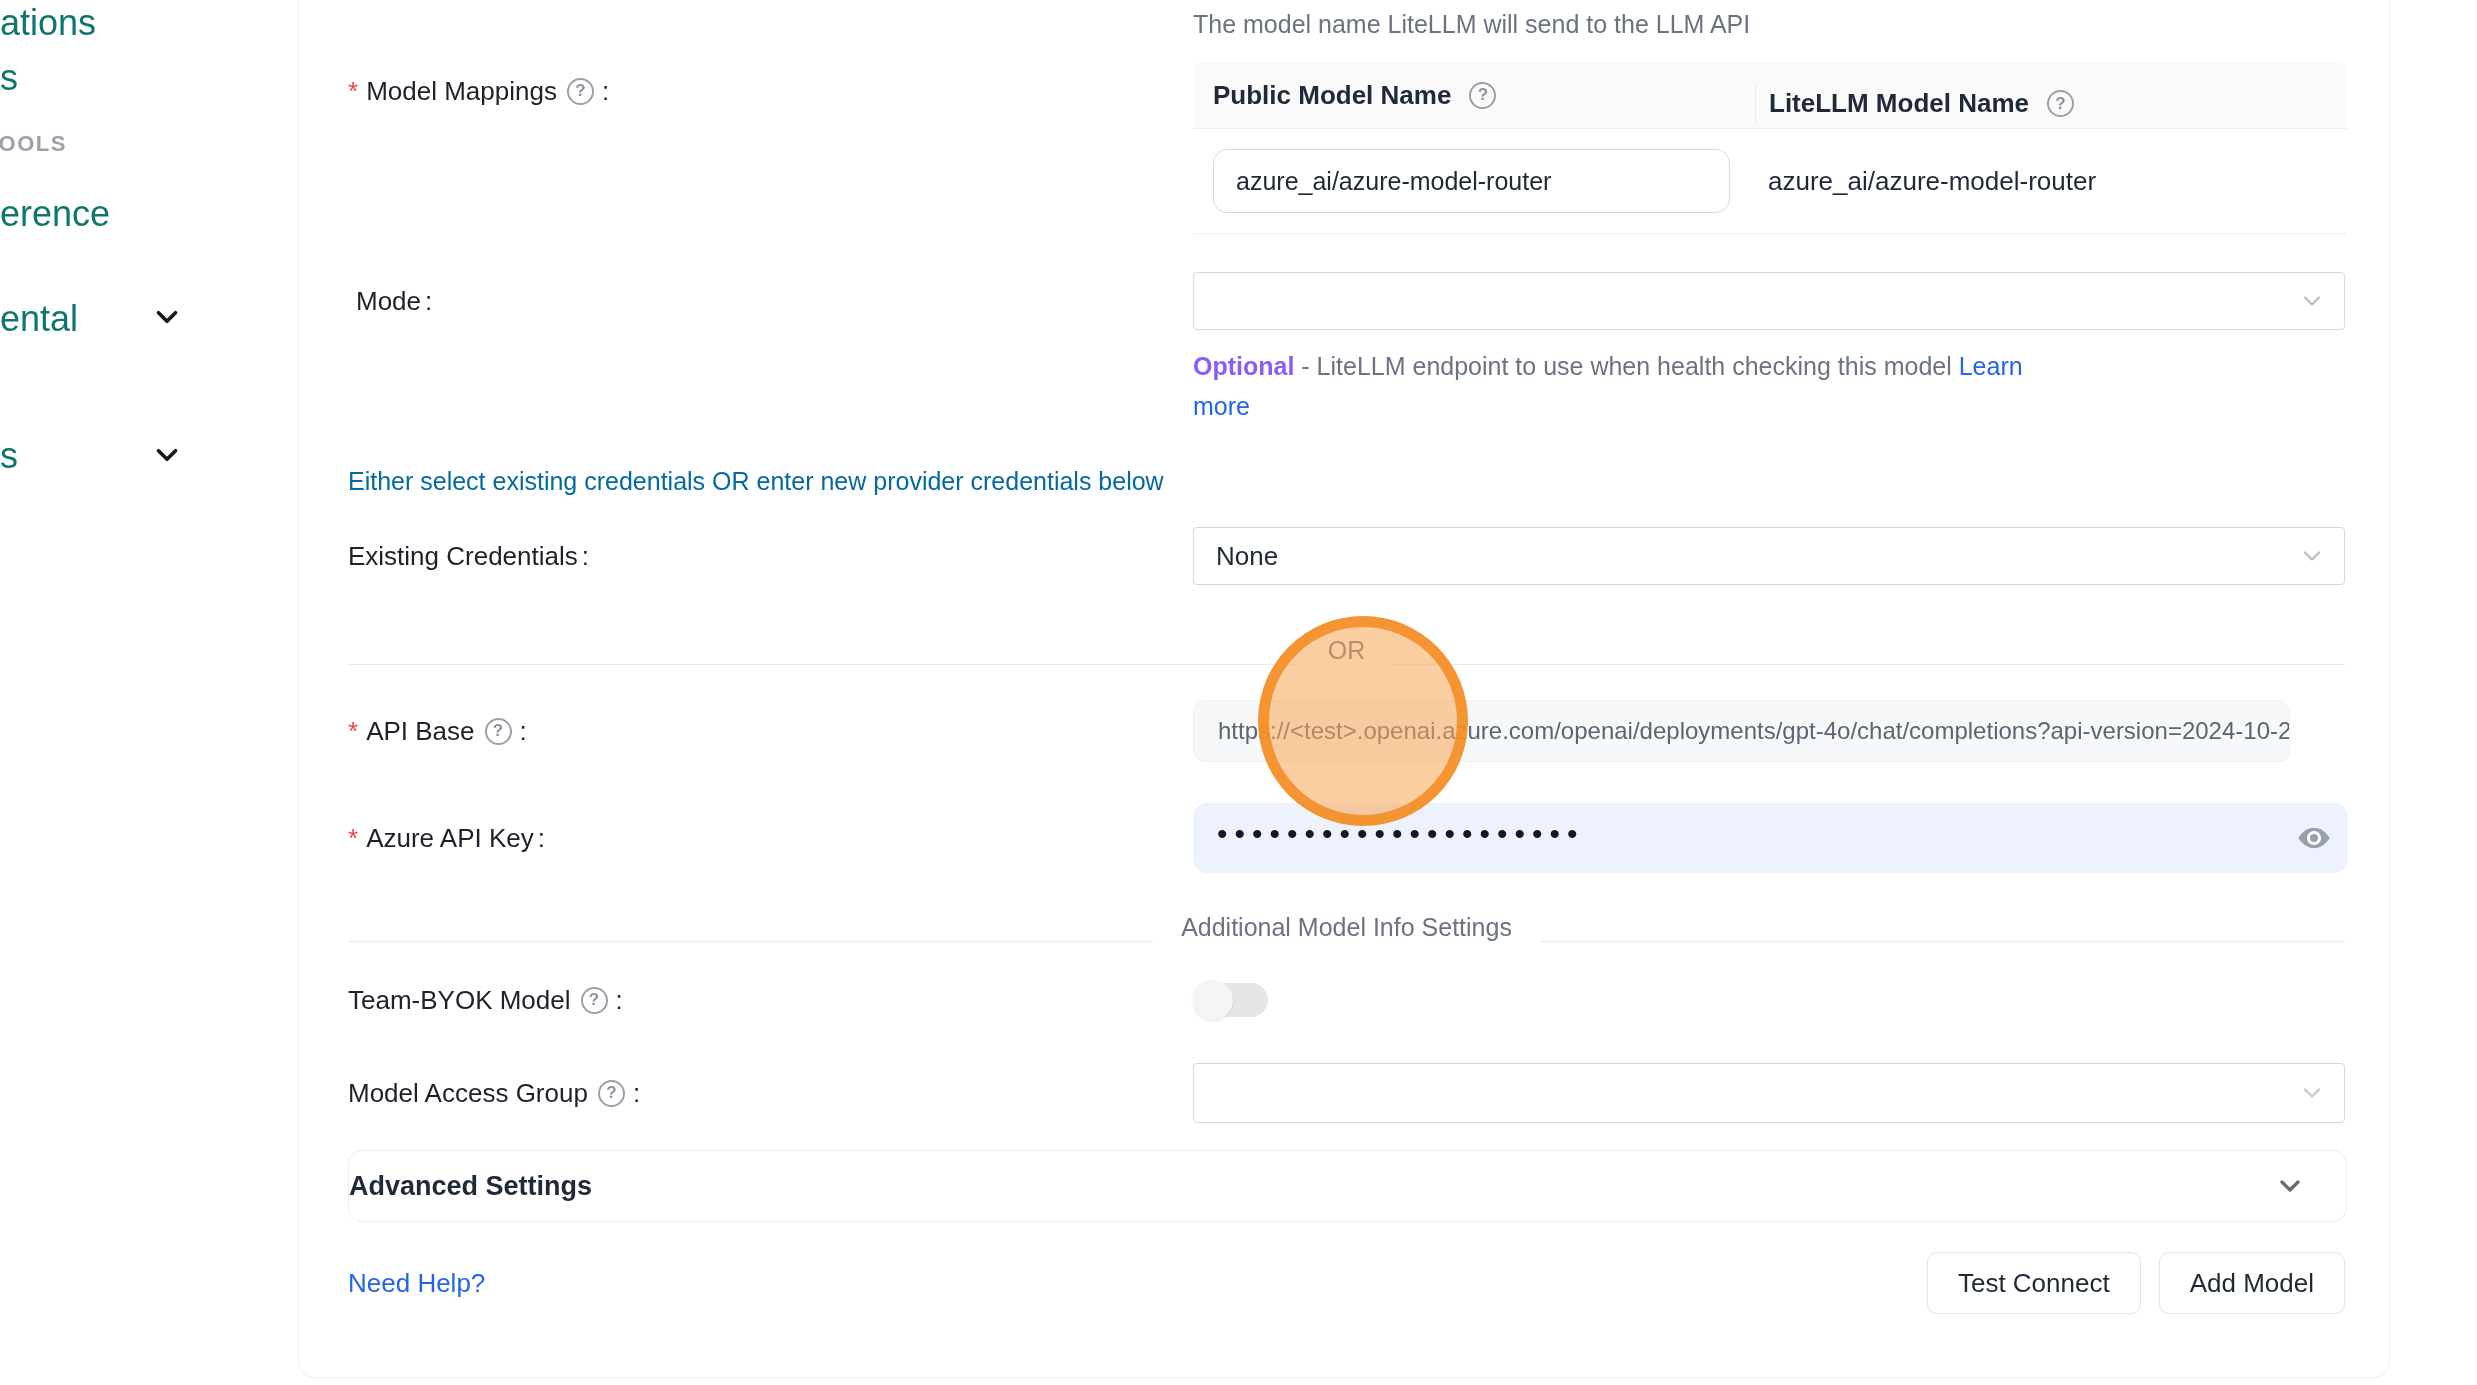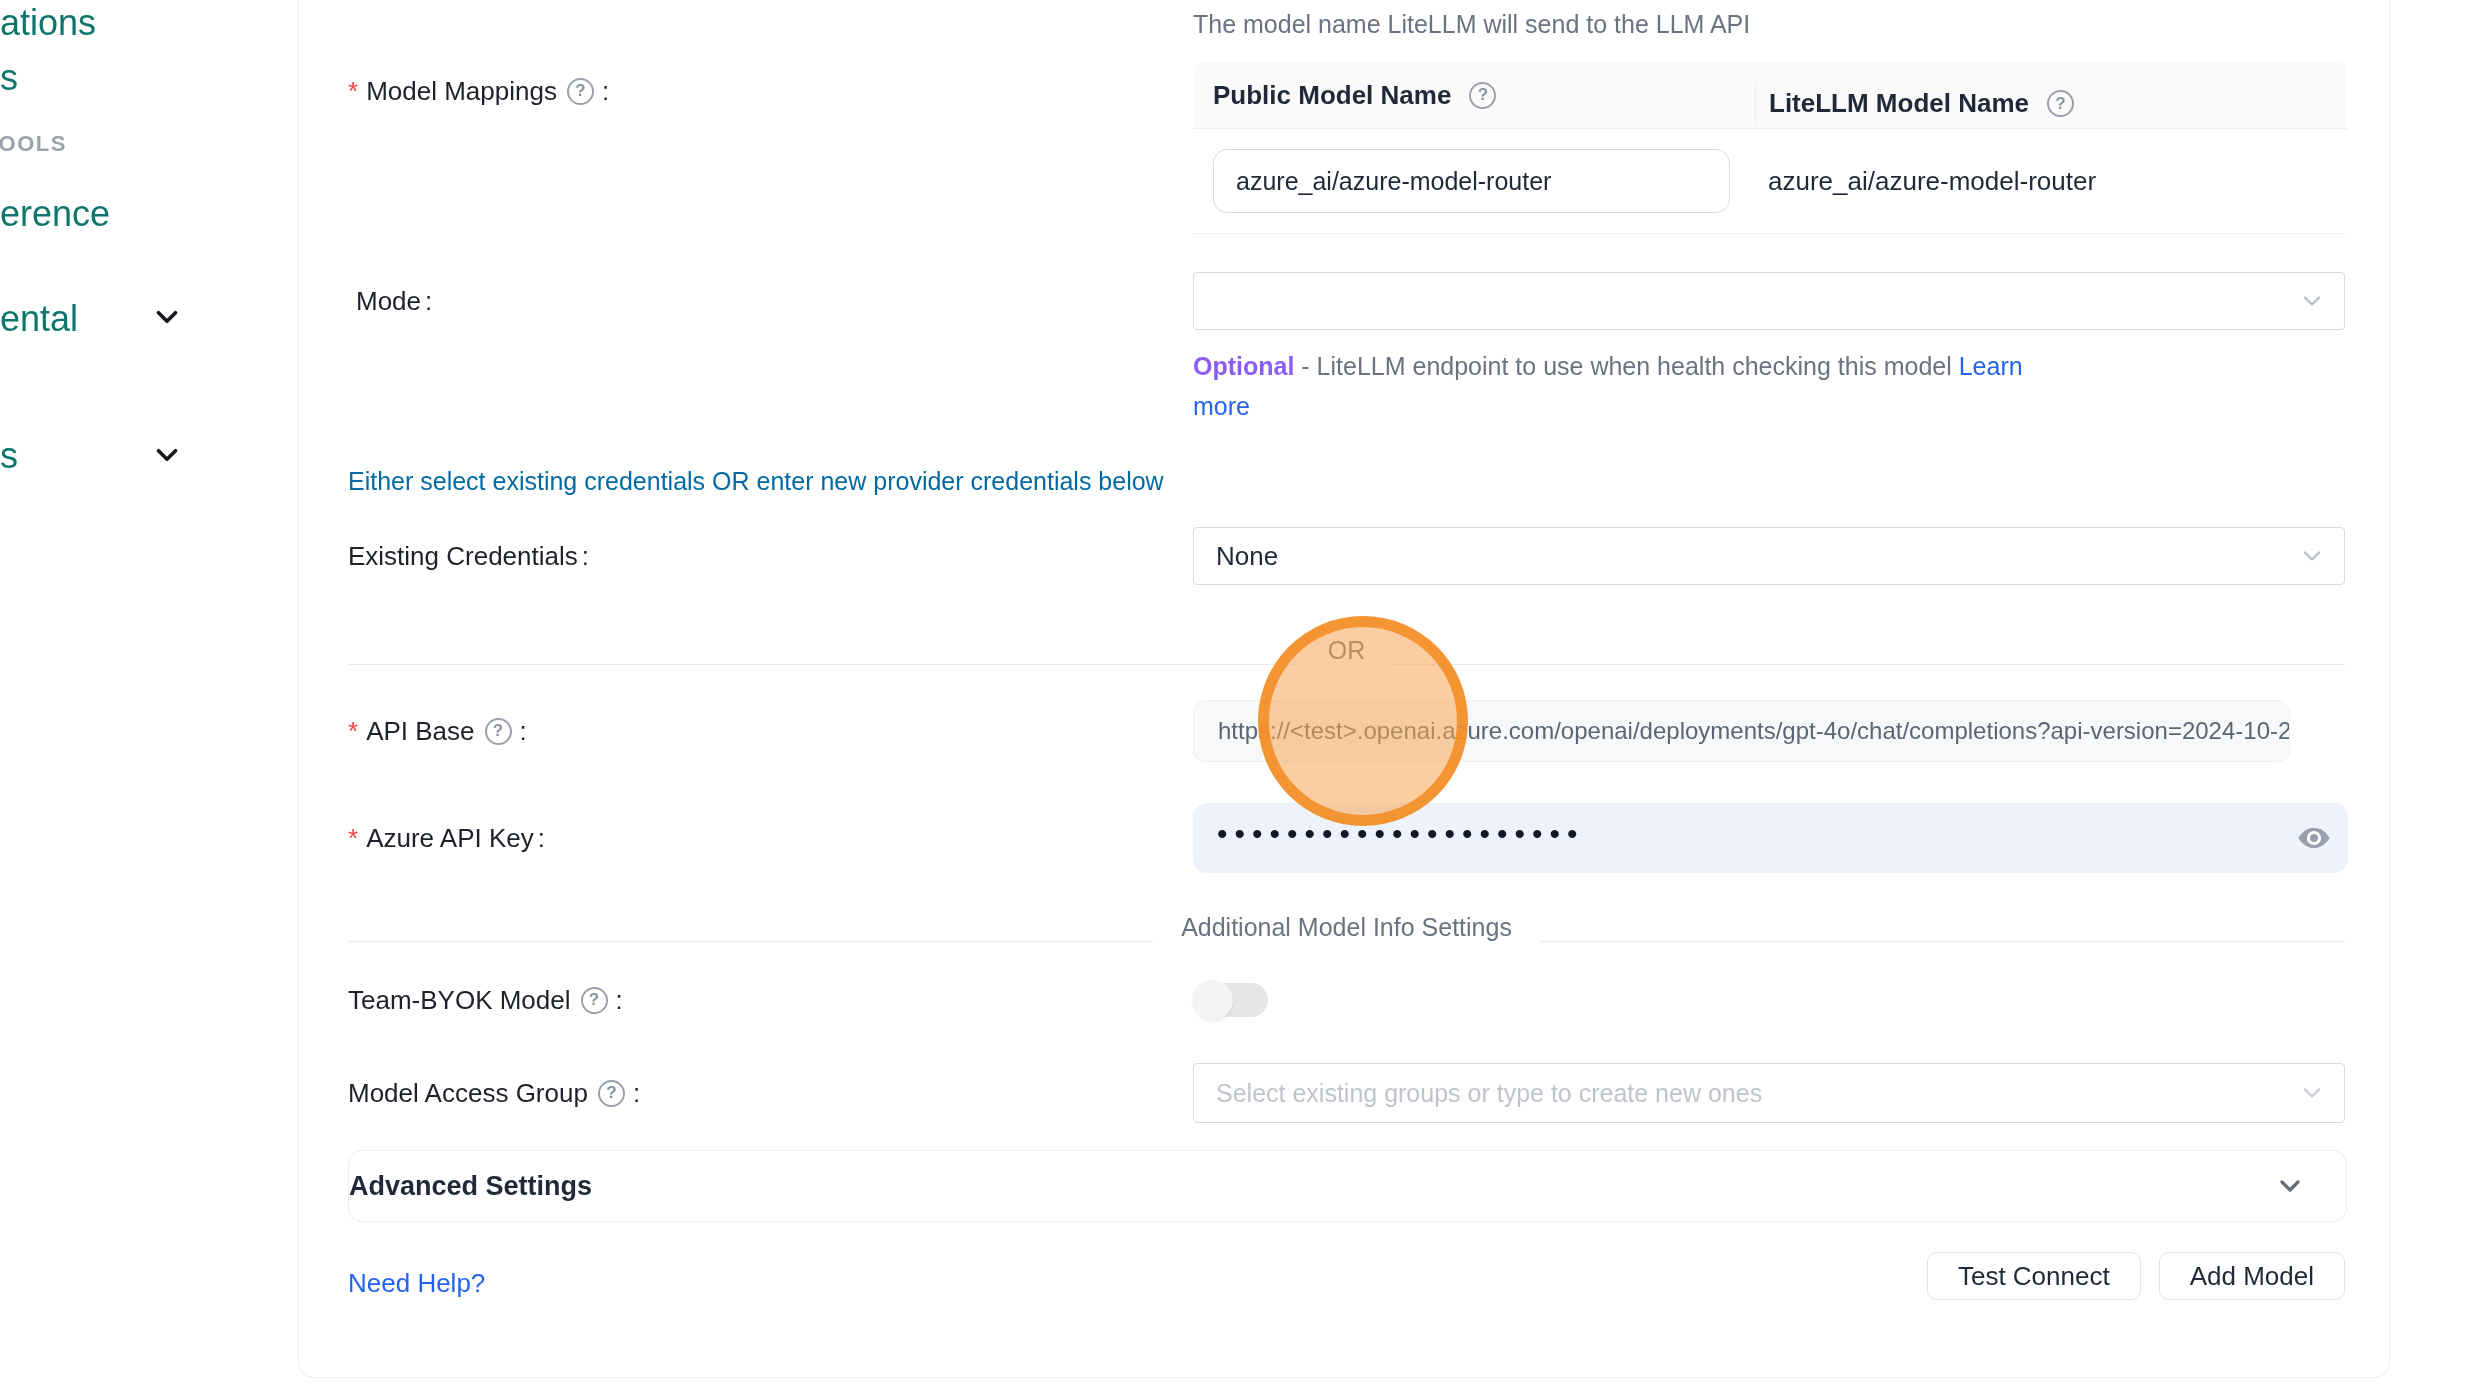--- a/index.html
+++ b/index.html
@@ -56,21 +56,21 @@
   .toggle{position:absolute;width:72px;height:34px;background:#e5e6e8;border-radius:17px;cursor:pointer;}
   .knob{position:absolute;left:-3px;top:-3px;width:40px;height:40px;border-radius:50%;background:#f4f4f5;
         box-shadow:0 1px 3px rgba(0,0,0,0.10);}
   
   .adv{position:absolute;left:348px;top:1150px;width:1999px;height:72px;border:1px solid #ebedf0;border-radius:14px;
        box-sizing:border-box;display:flex;align-items:center;background:#fff;cursor:pointer;}
   .adv-title{font-size:27px;font-weight:700;color:#1f2937;}
   .adv .chev{position:absolute;right:40px;top:50%;transform:translateY(-50%);}
   
   .btn-row{position:absolute;left:1193px;top:1252px;width:1152px;display:flex;justify-content:flex-end;gap:18px;}
-  .btn{height:48px;padding:0 30px;background:#fff;border:1.5px solid #e3e5e8;border-radius:10px;
+  .btn{height:62px;padding:0 30px;background:#fff;border:1.5px solid #e3e5e8;border-radius:10px;
        font-size:26px;color:#1f2937;font-family:inherit;display:flex;align-items:center;cursor:pointer;
        box-shadow:0 2px 2px rgba(0,0,0,0.02);}
   
   .hl-circle{position:absolute;left:1258px;top:616px;width:210px;height:210px;border-radius:50%;
              border:11px solid rgba(242,140,36,0.88);background:rgba(247,166,83,0.55);
              box-sizing:border-box;z-index:60;pointer-events:none;}
   .toplink{font-weight:700;color:#374151;}
 </style>
 </head>
 <body>
@@ -191,21 +191,20 @@
 <div class="toggle" style="left:1196px;top:983px;">
   <div class="knob"></div>
 </div>
 
 <div class="label" style="left:348px;top:1076px;">
   <span>Model Access Group</span>
   <span class="qicon">?</span>
   <span class="colon">:</span>
 </div>
 <div class="select" style="left:1193px;top:1063px;width:1152px;height:60px;">
-  <span class="placeholder">Select existing groups or type to create new ones</span>
   <svg class="chev" width="28" height="28" viewBox="0 0 24 24">
     <path d="M6 9l6 6 6-6" fill="none" stroke="#c4cad1" stroke-width="2" stroke-linecap="round" stroke-linejoin="round"></path>
   </svg>
 </div>
 
 <div class="adv">
   <div class="adv-title">Advanced Settings</div>
   <svg class="chev" width="32" height="32" viewBox="0 0 24 24">
     <path d="M6 9l6 6 6-6" fill="none" stroke="#646b75" stroke-width="2.4" stroke-linecap="round" stroke-linejoin="round"></path>
   </svg>

